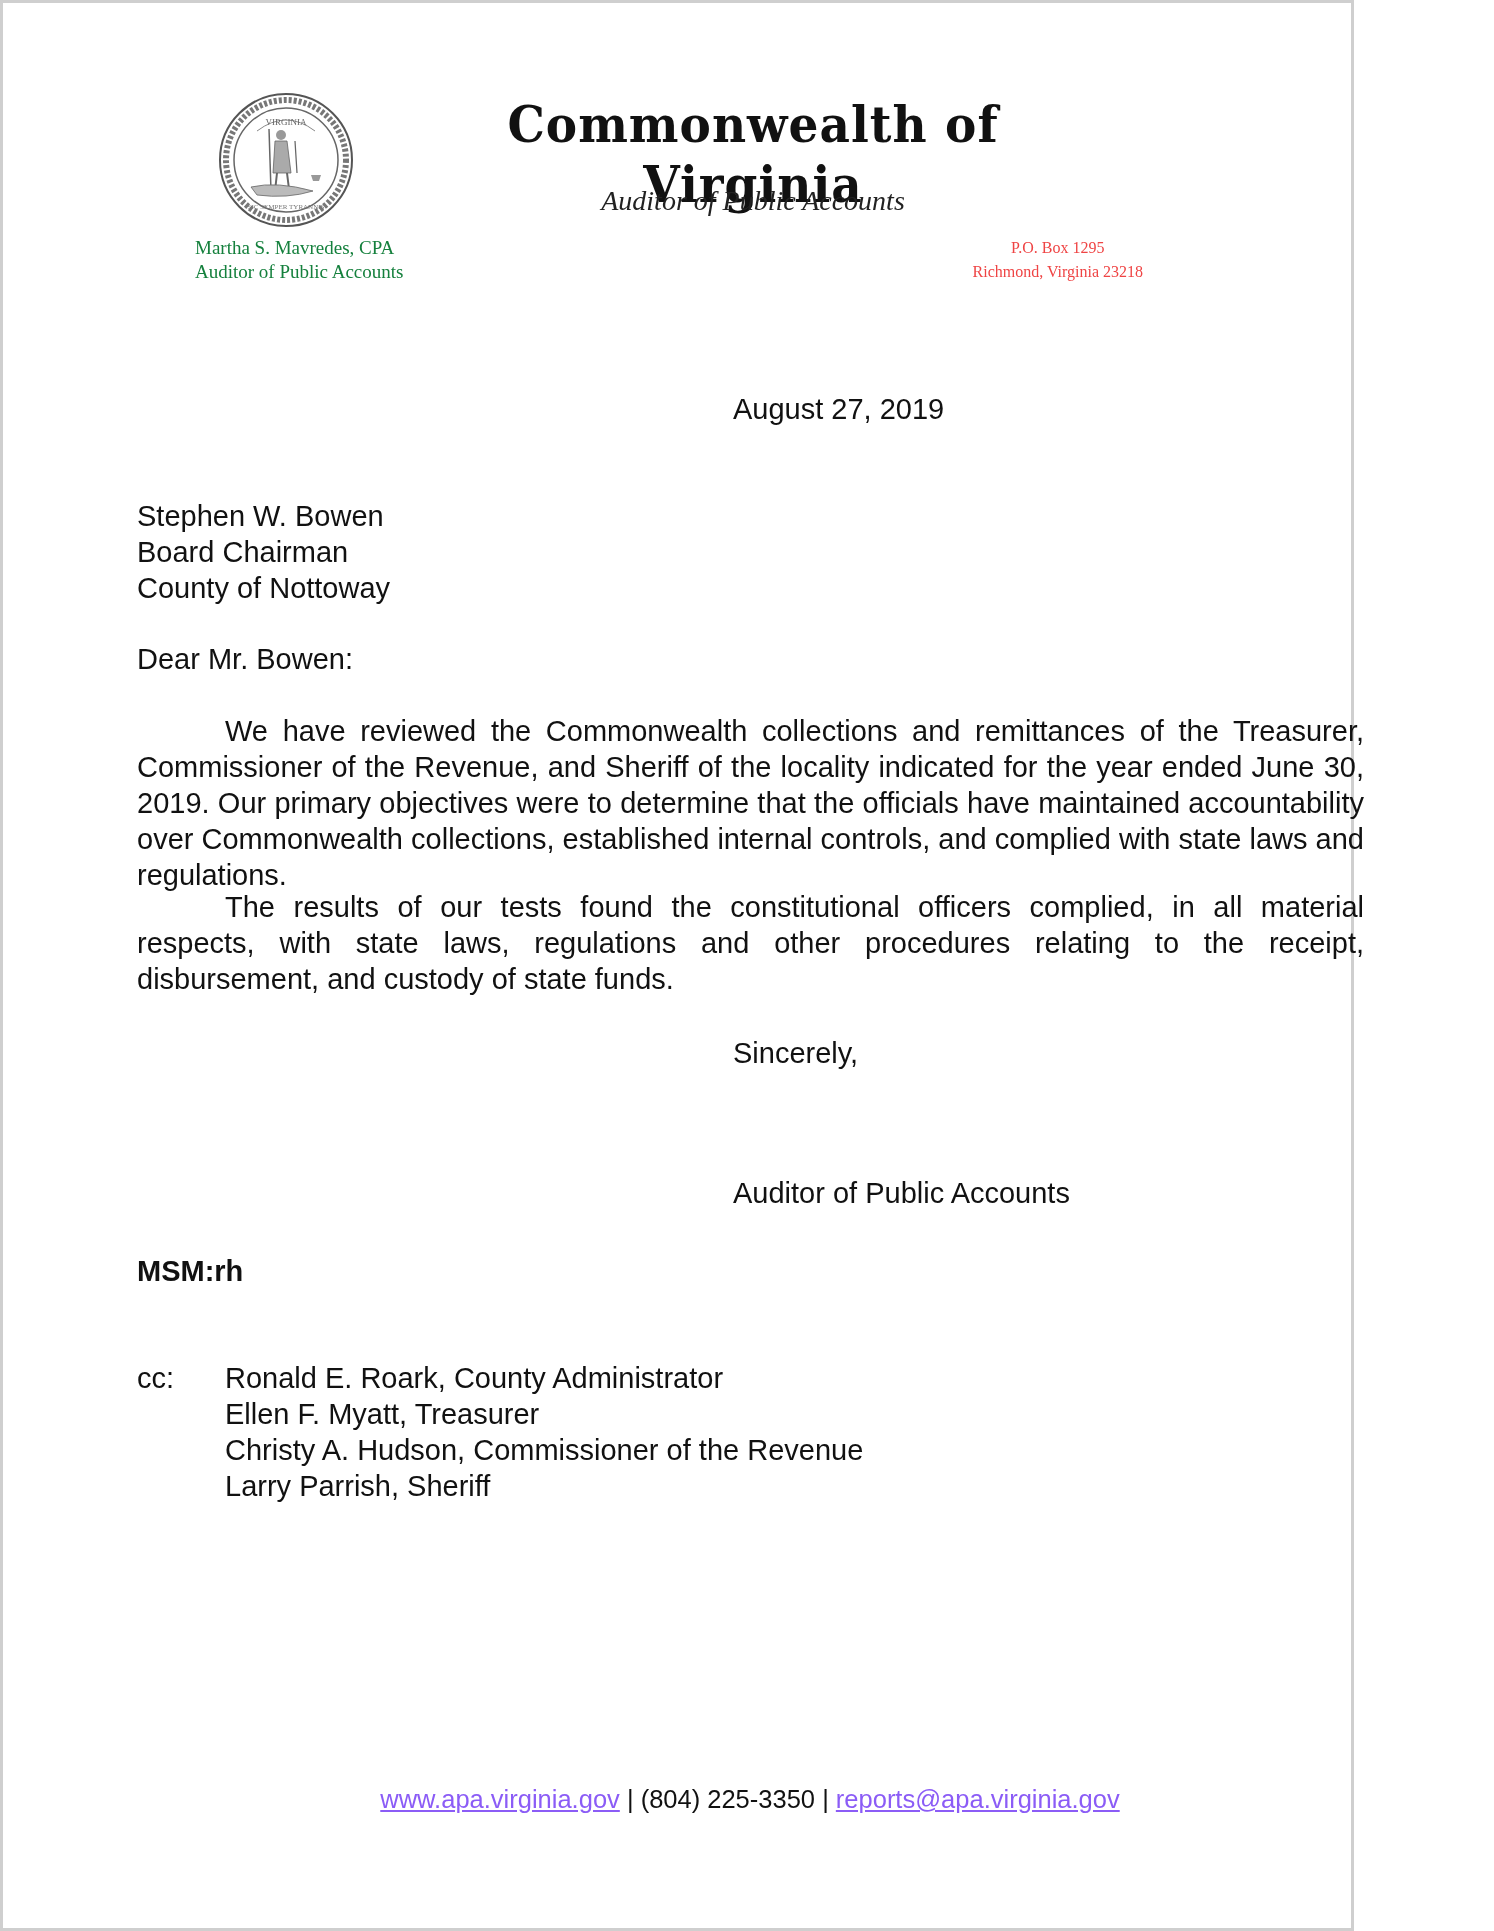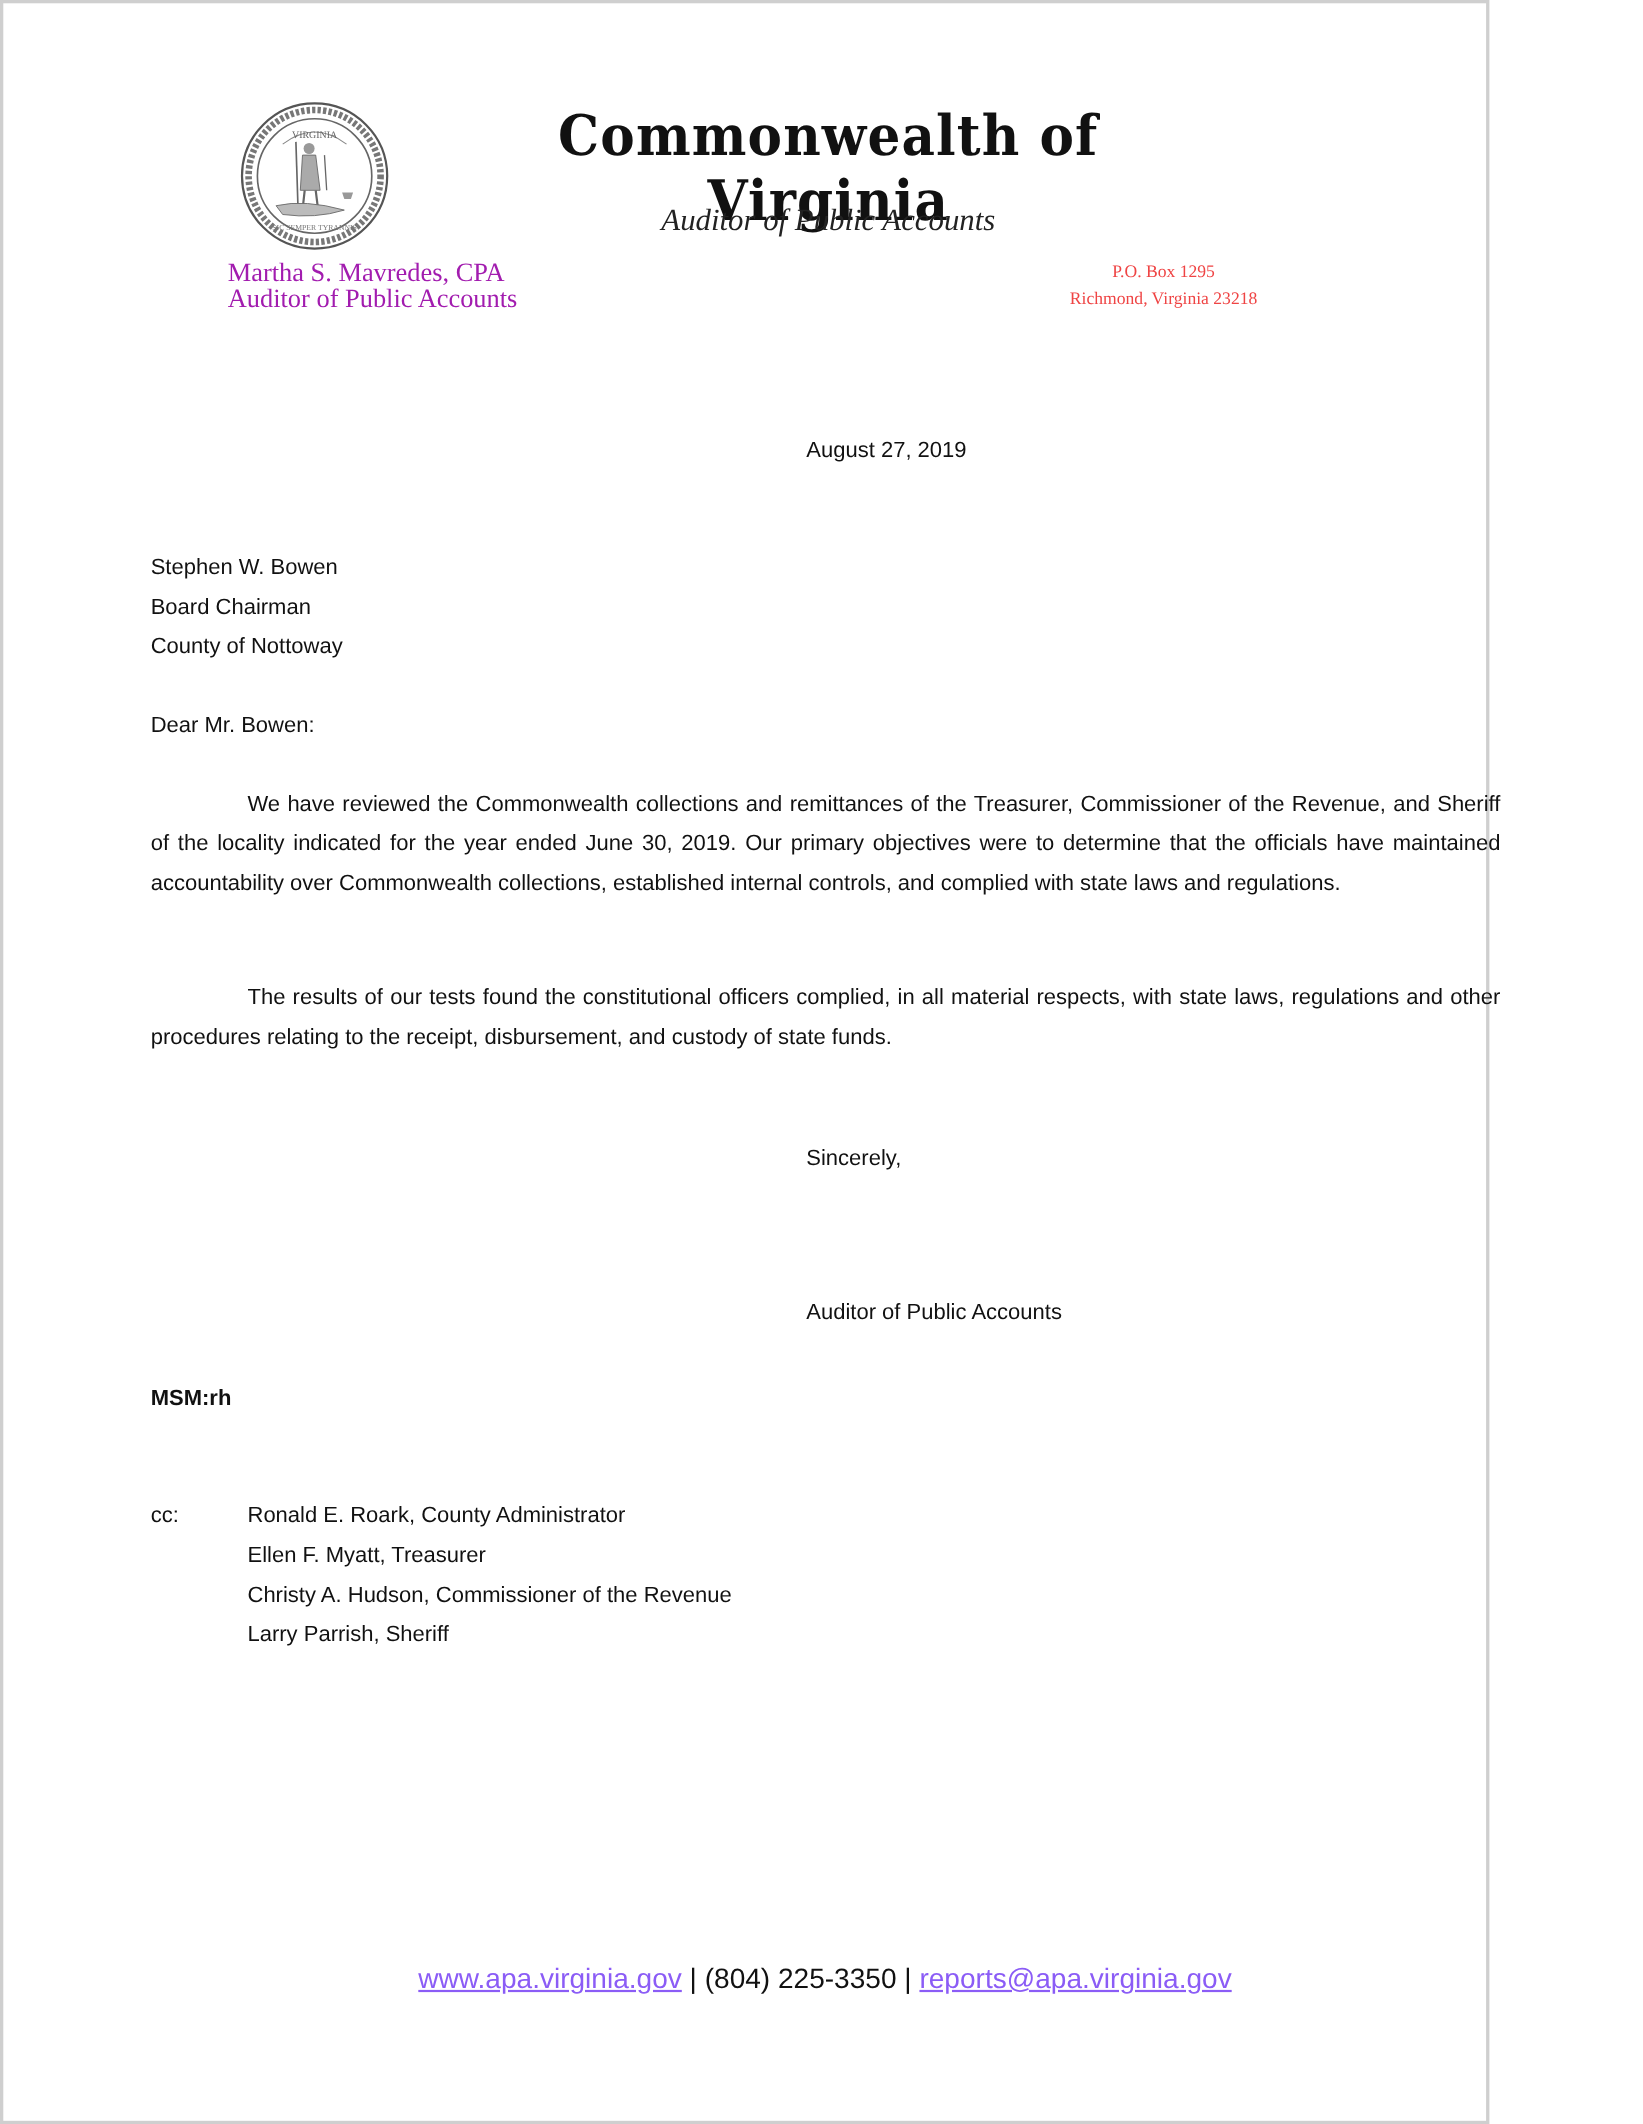--- a/index.html
+++ b/index.html
@@ -22,25 +22,25 @@
   .title {
     left: 440px; top: 96px; width: 620px; text-align: center;
     font-family: "DejaVu Serif", "Liberation Serif", serif;
     font-weight: bold; font-size: 47px; letter-spacing: 1px;
     color: #111; transform: scaleY(1.08);
   }
   .subtitle {
     left: 440px; top: 182px; width: 620px; text-align: center;
     font-style: italic; font-size: 28px; color: #222;
   }
-  .hdr-left { left: 204px; top: 233px; font-size: 24px; line-height: 24px; color: #a21caf; }
+  .hdr-left { left: 192px; top: 233px; font-size: 19px; line-height: 24px; color: #15803d; }
   .hdr-right { right: 208px; top: 233px; font-size: 16px; line-height: 24px; text-align: center; color: #ef4444; }
 
   
-  .body-text { font-size: 20px; line-height: 36px; color: #111; }
+  .body-text { font-size: 29px; line-height: 36px; color: #111; }
   .date { left: 730px; top: 388px; }
   .addr { left: 134px; top: 495px; }
   .salutation { left: 134px; top: 638px; }
   .para {
     left: 134px; width: 1227px; text-align: justify;
     text-indent: 88px;
   }
   .para1 { top: 710px; }
   .para2 { top: 886px; }
   .closing { left: 730px; top: 1032px; }

